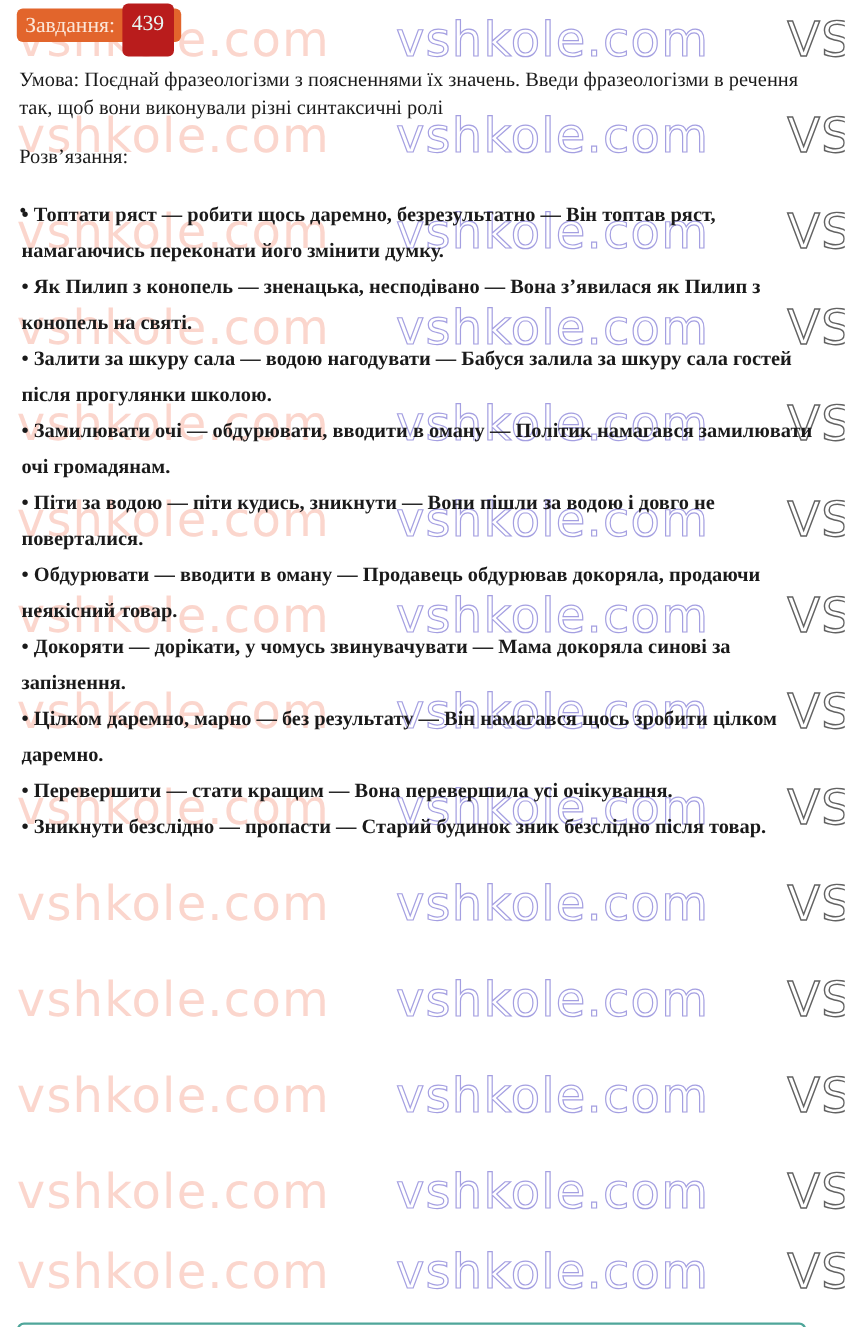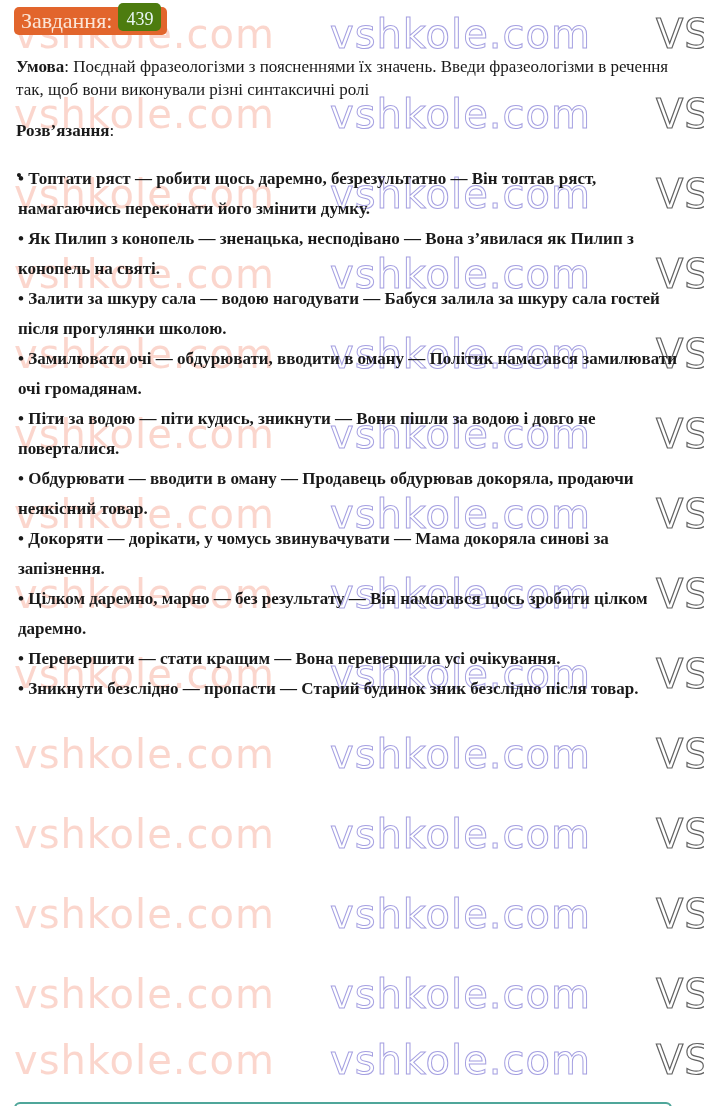--- a/index.html
+++ b/index.html
@@ -29,32 +29,32 @@
       height: 28px;
       display: flex;
       align-items: stretch;
       background: #e2652c;
       border-radius: 5px;
       padding-right: 6px;
       z-index: 2;
     }
     .task-badge .label {
       color: #fbe6d8;
-      font-size: 22px;
+      font-size: 18px;
       line-height: 28px;
       padding: 0 6px 0 7px;
       border-radius: 12px;
     }
     .task-badge .num {
-      background: #4d7c0f;
+      background: #b91c1c;
       color: #e8f7f4;
       font-size: 18px;
       line-height: 32px;
       margin-top: -4px;
-      height: 28px;
+      height: 44px;
       padding: 0 8px;
       border-radius: 5px;
     }
     
     .condition {
       position: absolute;
       left: 16px;
       top: 55px;
       width: 680px;
       line-height: 23px;
@@ -62,21 +62,21 @@
       z-index: 2;
     }
     .solution-title {
       position: absolute;
       left: 16px;
       top: 119px;
       font-size: 17px;
       line-height: 23px;
       z-index: 2;
     }
-    b { font-weight: bold; }
+    b { font-weight: normal; }
     .list {
       position: absolute;
       left: 16px;
       top: 164px;
       width: 680px;
       margin: 0;
       padding: 0;
       list-style: none;
       z-index: 2;
     }

